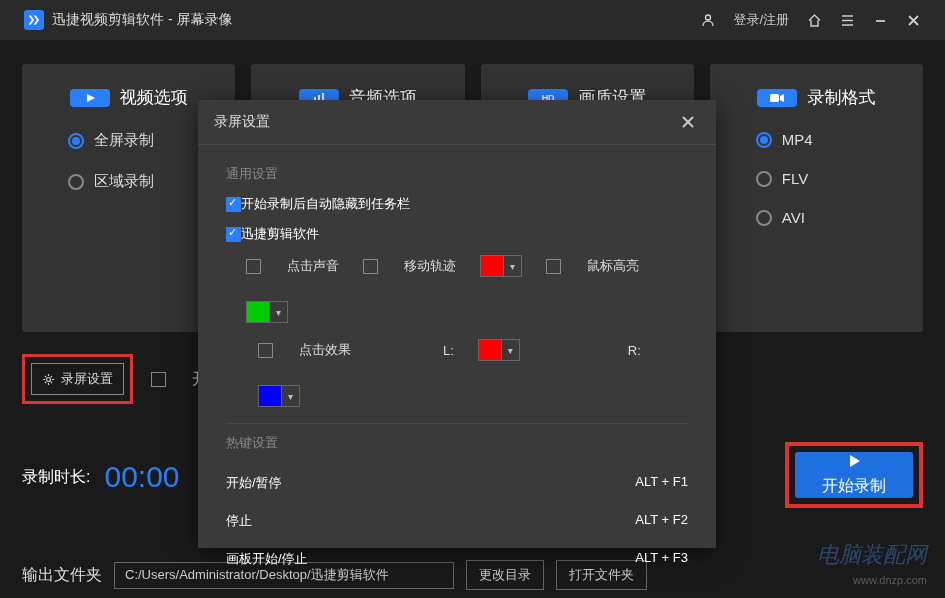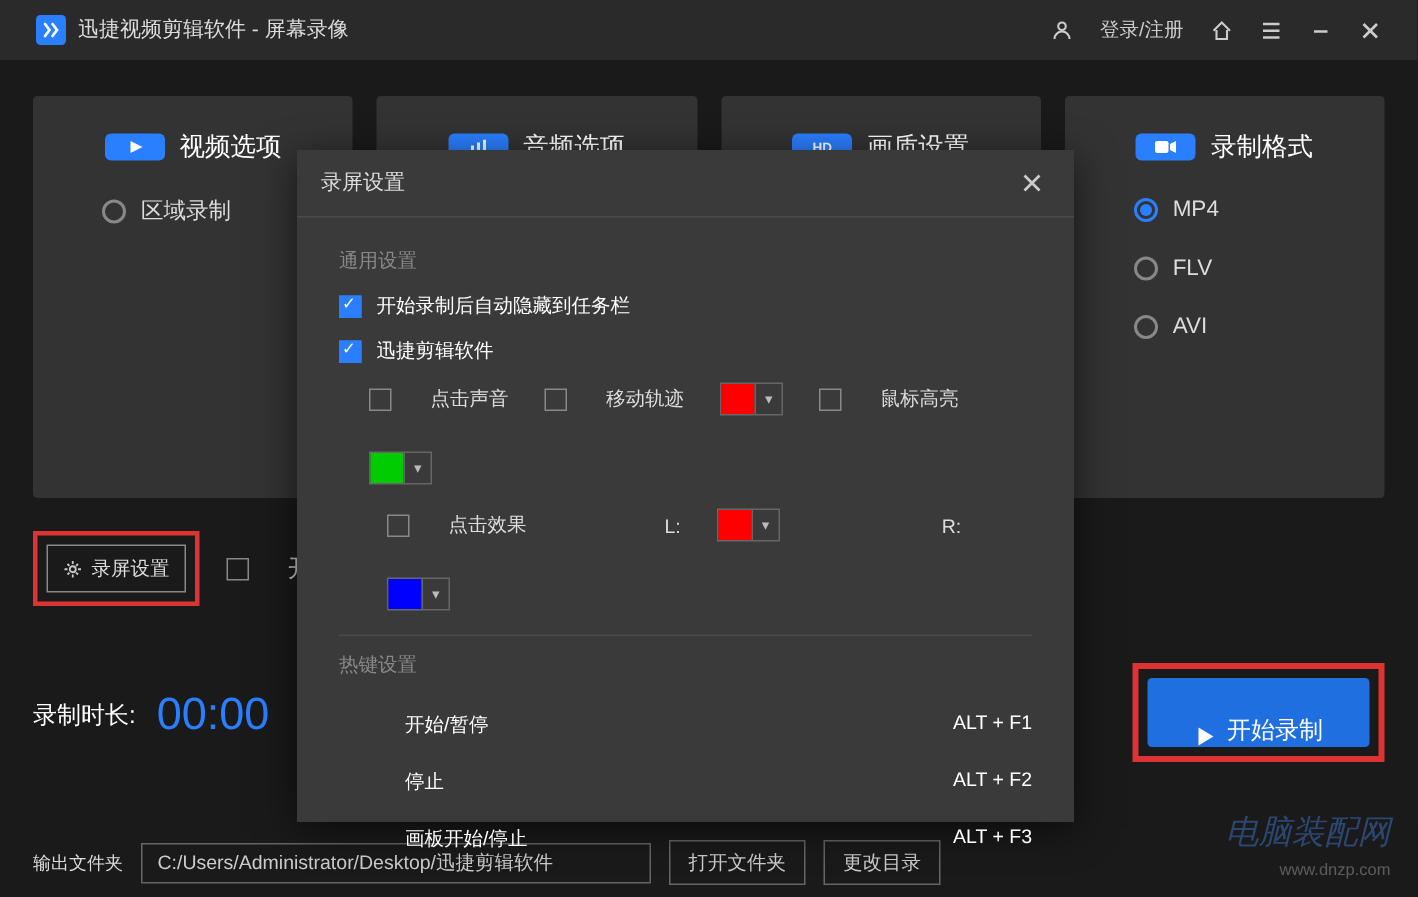--- a/index.html
+++ b/index.html
@@ -33,46 +33,46 @@
 .checkbox.checked { background: #2a7fff; border-color: #2a7fff; position: relative; }
 .checkbox.checked::after { content:"✓"; color:#fff; font-size:11px; position:absolute; top:-2px; left:1px; }
 
 
 .timer-row { display: flex; align-items: center; margin-top: 56px; gap: 14px; }
 .timer-label { font-size: 16px; color: #fff; }
 .timer-val { font-size: 30px; color: #2a7fff; font-family: Liberation Sans, sans-serif; }
 
 
 .bottom { position: absolute; bottom: 0; left: 0; right: 0; height: 46px; display: flex; align-items: center; padding: 0 22px; gap: 12px; background: #1a1a1a; }
-.out-label { font-size: 12px; color: #ddd; }
+.out-label { font-size: 16px; color: #ddd; }
 .out-path { flex: 0 0 340px; border: 1px solid #666; padding: 5px 10px; font-size: 13px; color: #ccc; background: transparent; }
 .out-btn { border: 1px solid #666; padding: 5px 12px; font-size: 13px; color: #ccc; background: transparent; cursor: pointer; }
 
 
 .overlay { position: absolute; top: 100px; left: 198px; width: 518px; height: 448px; background: #3a3a3a; color: #ddd; box-shadow: 0 5px 25px rgba(0,0,0,.6); }
 .dlg-head { display: flex; justify-content: space-between; align-items: center; padding: 10px 16px; font-size: 14px; border-bottom: 1px solid #4a4a4a; }
 .close-x { width: 24px; height: 24px; display:flex;align-items:center;justify-content:center; cursor:pointer; font-size:18px; color:#ccc; }
 .dlg-body { padding: 10px 28px 0; font-size: 13px; }
 .section-title { color: #888; margin: 10px 0 12px; font-size: 13px; }
-.cb-row { display: flex; align-items: center; gap: 10px; margin-bottom: 12px; color:#fff; }
+.cb-row { display: flex; align-items: center; margin-bottom: 12px; color:#fff; }
 .opts-row { display: flex; align-items: center; gap: 24px; margin-bottom: 16px; flex-wrap: wrap; }
 .opt-item { display:flex; align-items:center; gap:26px; }
 .color-combo { display:inline-flex; align-items:center; border:1px solid #666; }
 .swatch { width:22px; height:20px; }
 .swatch.red { background:#f00; }
 .swatch.green { background:#0c0; }
 .swatch.blue { background:#00f; }
 .combo-arrow { width:18px; height:20px; display:flex;align-items:center;justify-content:center; color:#bbb; border-left:1px solid #666; font-size:10px; }
 
-.hotkey-row { display:flex; justify-content: space-between; padding: 10px 0; color:#fff;margin-left:44px; }
+.hotkey-row { display:flex; justify-content: space-between; padding: 10px 0; color:#fff; }
 .restore-btn { background:#2a7fff; color:#fff; border:none; padding:7px 16px; font-size:13px; cursor:pointer; margin: 10px auto 0; display:block; border-radius:2px; }
 
 
 .start-wrap { position:absolute; right:22px; top:442px; border:4px solid #d33; padding:6px; }
-.start-btn { width:148px; height:46px; background:#1f6fe0; color:#fff; border:none; font-size:16px; display:flex;align-items:flex-end;justify-content:center; gap:8px; cursor:pointer; border-radius:3px; }
+.start-btn { width:118px; height:46px; background:#1f6fe0; color:#fff; border:none; font-size:16px; display:flex;align-items:center;justify-content:center; gap:8px; cursor:pointer; border-radius:3px;flex-direction:column; }
 
 
 .wm { position:absolute; right:18px; bottom:28px; color:#3a6bb5; font-size:22px; font-style:italic; opacity:.55; pointer-events:none; }
 .wm-sub { position:absolute; right:18px; bottom:12px; color:#888; font-size:11px; opacity:.6; pointer-events:none; }
 
 svg { display:block; }
 </style>
 </head>
 <body>
 
@@ -122,20 +122,24 @@
     <div class="card">
       <div class="card-title">
         <span class="card-icon">
           <svg width="14" height="10" viewBox="0 0 14 10">
               <polygon points="4,1 12,5 4,9" fill="#fff"></polygon>
             </svg>
         </span>
         <span>视频选项</span>
       </div>
       <div class="radio-list">
+        <div class="radio-item">
+          <span class="radio selected"></span>
+          <span>全屏录制</span>
+        </div>
         <div class="radio-item">
           <span class="radio"></span>
           <span>区域录制</span>
         </div>
       </div>
     </div>
 
     <div class="card">
       <div class="card-title">
         <span class="card-icon">
@@ -211,22 +215,22 @@
     <svg width="14" height="14" viewBox="0 0 14 14">
         <polygon points="3,1 13,7 3,13" fill="#fff"></polygon>
       </svg>
     <span>开始录制</span>
   </button>
 </div>
 
 <div class="bottom">
   <span class="out-label">输出文件夹</span>
   <input class="out-path" value="C:/Users/Administrator/Desktop/迅捷剪辑软件" style="">
+  <button class="out-btn">更改目录</button>
   <button class="out-btn">打开文件夹</button>
-  <button class="out-btn">更改目录</button>
 </div>
 
 <div class="wm">电脑装配网</div>
 <div class="wm-sub">www.dnzp.com</div>
 
 <div class="overlay">
   <div class="dlg-head">
     <span>录屏设置</span>
     <span class="close-x">
       <svg width="16" height="16" viewBox="0 0 16 16">

